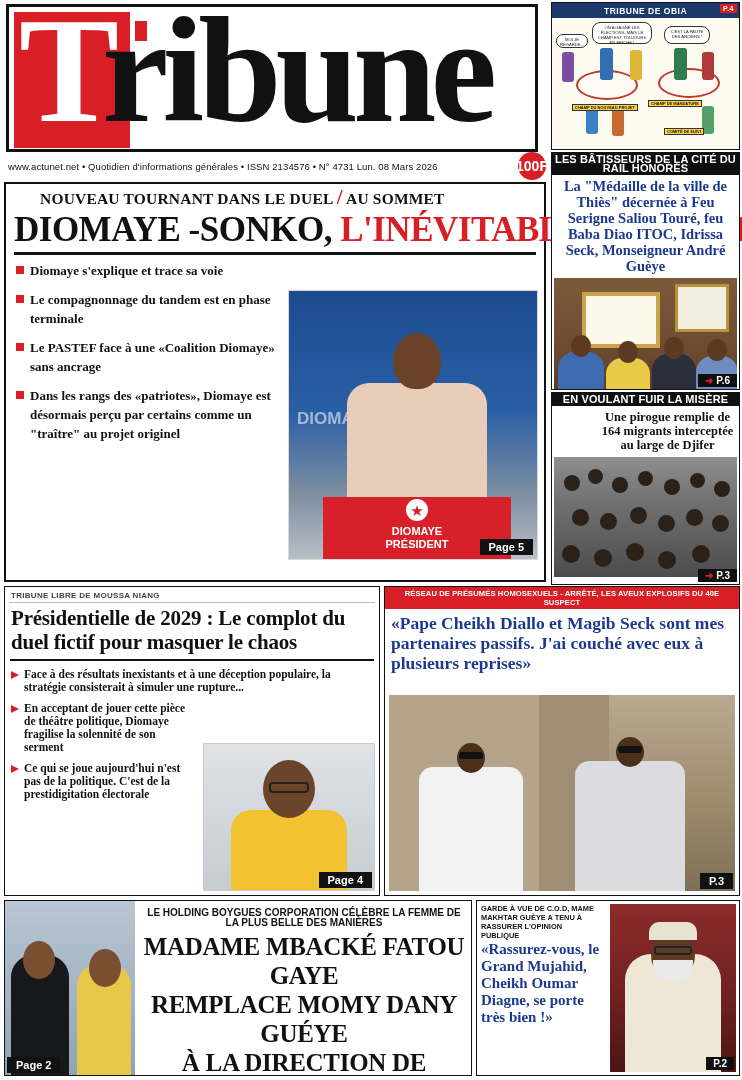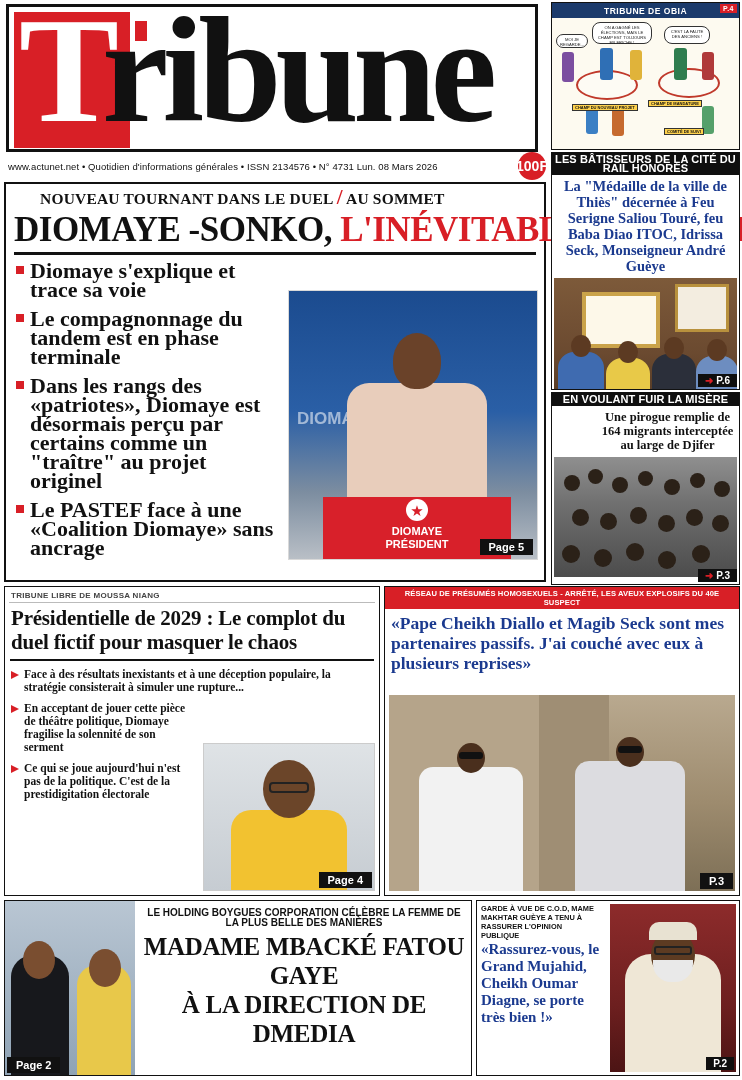--- a/index.html
+++ b/index.html
@@ -69,21 +69,21 @@
   .lead-title .red { color: #d81f26; }
   .lead-underline {
     height: 3px; background: #111; margin: 2px 4px 6px 4px;
   }
   .bullets {
     width: 272px; float: left; padding-left: 6px;
   }
   .bullet {
     position: relative; padding-left: 14px; margin-bottom: 10px;
     font-family: "Liberation Serif", serif;
-    font-weight: bold; font-size: 22px; line-height: 19px; color: #111;
+    font-weight: bold; font-size: 13px; line-height: 19px; color: #111;
   }
   .bullet::before {
     content: ""; position: absolute; left: 0; top: 5px;
     width: 8px; height: 8px; background: #d81f26;
   }
   .lead-photo {
     position: absolute; right: 6px; top: 106px; width: 250px; height: 270px;
     background: linear-gradient(180deg,#1b4b8f 0%,#2a5fa6 45%,#7c8da0 75%,#b9bfc6 100%);
     overflow: hidden; border: 1px solid #d9d9d9;
   }
@@ -378,22 +378,22 @@
     </div>
     <div class="lead-title">
       <span>DIOMAYE -SONKO,</span>
       <span class="red">L'INÉVITABLE RUPTURE !</span>
     </div>
     <div class="lead-underline"></div>
 
     <div class="bullets">
       <div class="bullet">Diomaye s'explique et trace sa voie</div>
       <div class="bullet">Le compagnonnage du tandem est en phase terminale</div>
+      <div class="bullet">Le PASTEF face à une «Coalition Diomaye» sans ancrage</div>
       <div class="bullet">Dans les rangs des «patriotes», Diomaye est désormais perçu par certains comme un "traître" au projet originel</div>
-      <div class="bullet">Le PASTEF face à une «Coalition Diomaye» sans ancrage</div>
     </div>
 
     <div class="lead-photo">
       <div class="photo-bg-text">DIOMA PRÉSIDE</div>
       <div class="photo-figure-body"></div>
       <div class="photo-figure-head"></div>
       <div class="photo-podium">
         <div class="podium-star">★</div>
         <div class="podium-text">
           <div>DIOMAYE</div>
@@ -521,20 +521,21 @@
       <div class="mb-woman"></div>
       <div class="mb-face" style="left:18px;bottom:96px;"></div>
       <div class="mb-woman2"></div>
       <div class="mb-face" style="right:14px;bottom:88px;"></div>
       <div class="page-tag" style="left:2px;bottom:2px;">Page 2</div>
     </div>
     <div class="mb-right">
       <div class="mb-kicker">LE HOLDING BOYGUES CORPORATION CÉLÈBRE LA FEMME DE LA PLUS BELLE DES MANIÈRES</div>
       <div class="mb-title">
         <div>MADAME MBACKÉ FATOU GAYE</div>
+        <div>REMPLACE MOMY DANY GUÉYE</div>
         <div>À LA DIRECTION DE DMEDIA</div>
       </div>
     </div>
   </div>
 
   <div class="rassurez">
     <div class="ra-kicker">GARDE À VUE DE C.O.D, MAME MAKHTAR GUÈYE A TENU À RASSURER L'OPINION PUBLIQUE</div>
     <div class="ra-title">«Rassurez-vous, le Grand Mujahid, Cheikh Oumar Diagne, se porte très bien !»</div>
     <div class="ra-photo">
       <div class="ra-man"></div>

